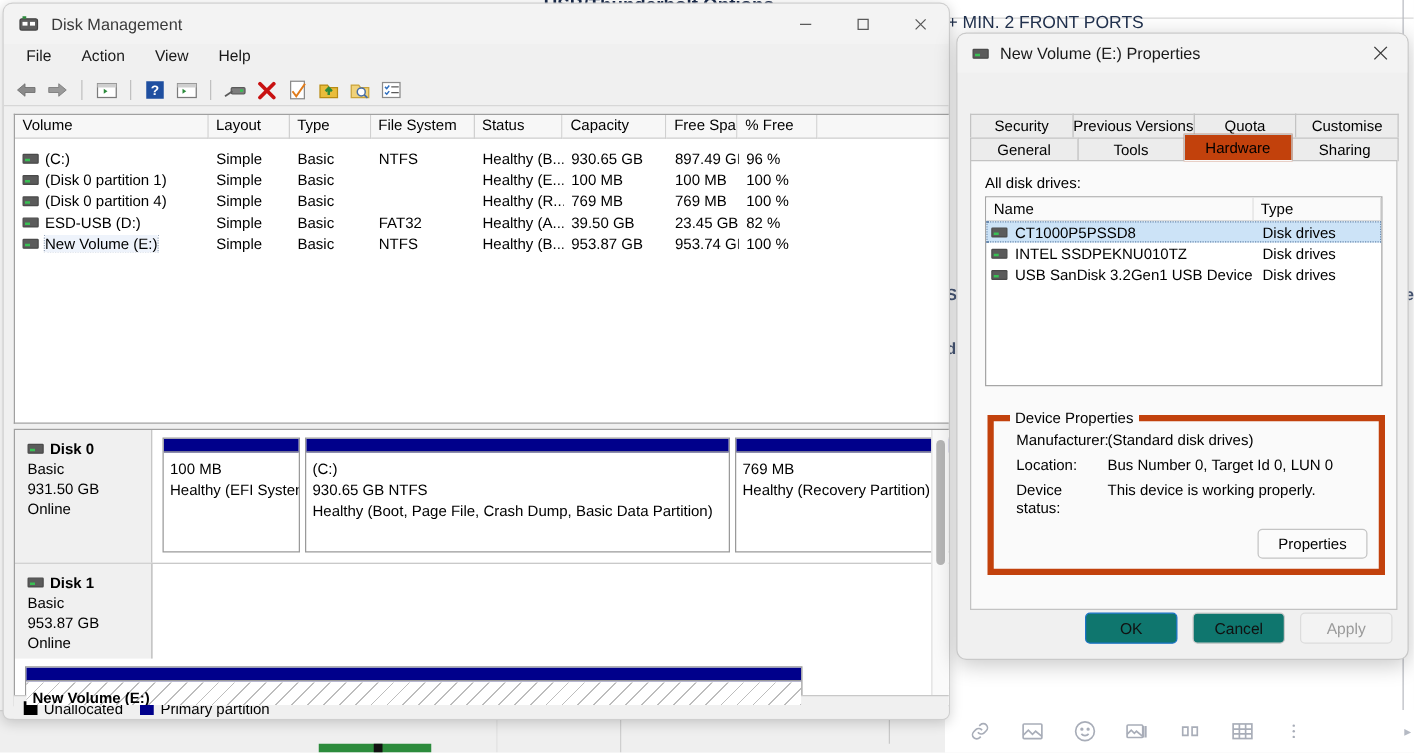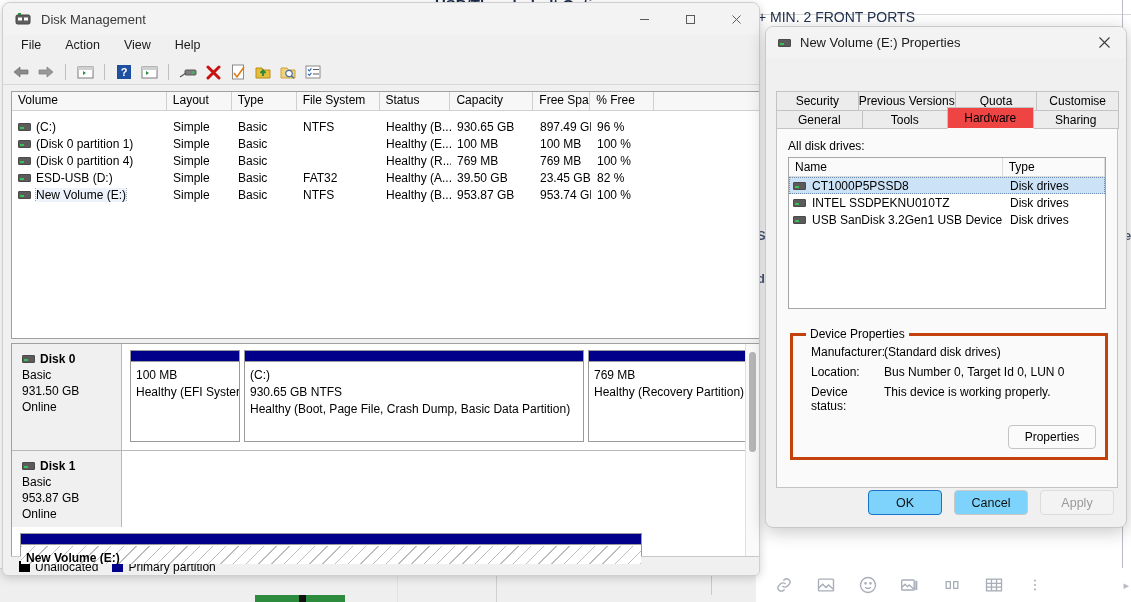--- a/index.html
+++ b/index.html
@@ -218,21 +218,21 @@
 
   #prop-tabs { position:absolute; left:10px; top:64px; width:342px; height:38px; }
   .tabrow { display:flex; height:19px; }
   .tab {
     flex:1; background:#ececec; border:1px solid #c3c3c3;
     font-size:12px; display:flex; align-items:center; justify-content:center;
     color:#000; margin-right:-1px; white-space:nowrap;
   }
   .tabrow.r1 .tab { border-bottom:none; }
   .tab.active {
-    background:#ef4444; border-bottom:1px solid #fafafa;
+    background:#c2410c; border-bottom:1px solid #fafafa;
     font-size:12px; height:22px; margin-top:-3px; position:relative; z-index:3;
   }
 
   #prop-body {
     position:absolute; left:10px; top:101px; width:342px; height:360px;
     background:#fafafa; border:1px solid #c3c3c3; border-top:1px solid #c3c3c3;
   }
   #all-drives-label { position:absolute; left:11px; top:10px; font-size:12px; }
   #drives-list {
     position:absolute; left:11px; top:28px; width:318px; height:152px;
@@ -246,39 +246,39 @@
   .drow { display:flex; height:17px; align-items:center; font-size:12px; }
   .drow.sel { background:#cce3f7; outline:1px dotted #6b8bb0; outline-offset:-1px; }
   .drow .dname-cell { width:215px; display:flex; align-items:center; gap:6px; padding-left:4px; white-space:nowrap; overflow:hidden; }
   .drow .dtype-cell { padding-left:6px; white-space:nowrap; }
   .drive-icon { width:13px; height:8px; position:relative; flex:none; }
   .drive-icon i { position:absolute; inset:0; background:#5b5b5b; border-radius:1px; border:1px solid #4a4a4a; }
   .drive-icon i:after { content:""; position:absolute; left:1px; bottom:1px; width:4px; height:2px; background:#39c054; }
 
   #device-props {
     position:absolute; left:11px; top:198px; width:318px; height:133px;
-    border:3px solid #c2410c;
+    border:5px solid #c2410c;
   }
   #device-props legend { font-size:12px; padding:0 4px; margin-left:4px; }
   .dp-row { display:flex; font-size:12px; margin:0 0 6px 0; }
   .dp-row .k { width:82px; flex:none; padding-left:9px; }
   .dp-row .v { }
   #props-button {
     position:absolute; right:9px; bottom:8px; width:88px; height:24px;
     background:#fbfbfb; border:1px solid #c4c4c4; border-radius:4px;
     font-size:12px; display:flex; align-items:center; justify-content:center;
   }
 
   #prop-footer {
     position:absolute; right:12px; bottom:12px; display:flex; gap:12px;
   }
   .dlg-btn {
     width:74px; height:25px; border-radius:4px; font-size:12.5px;
     display:flex; align-items:center; justify-content:center;
-    background:#7dd3fc; border:1px solid #c9c9c9; color:#111;
+    background:#0f766e; border:1px solid #c9c9c9; color:#111;
   }
   .dlg-btn.primary { border:1.5px solid #1a73c8; }
   .dlg-btn.disabled { color:#9a9a9a; background:#f3f3f3; border-color:#dcdcdc; }
 </style>
 </head>
 <body>
 
 <div id="bg-page">
   <div id="bg-rule"></div>
   <div id="bg-heading-left">USB/Thunderbolt Options</div>

